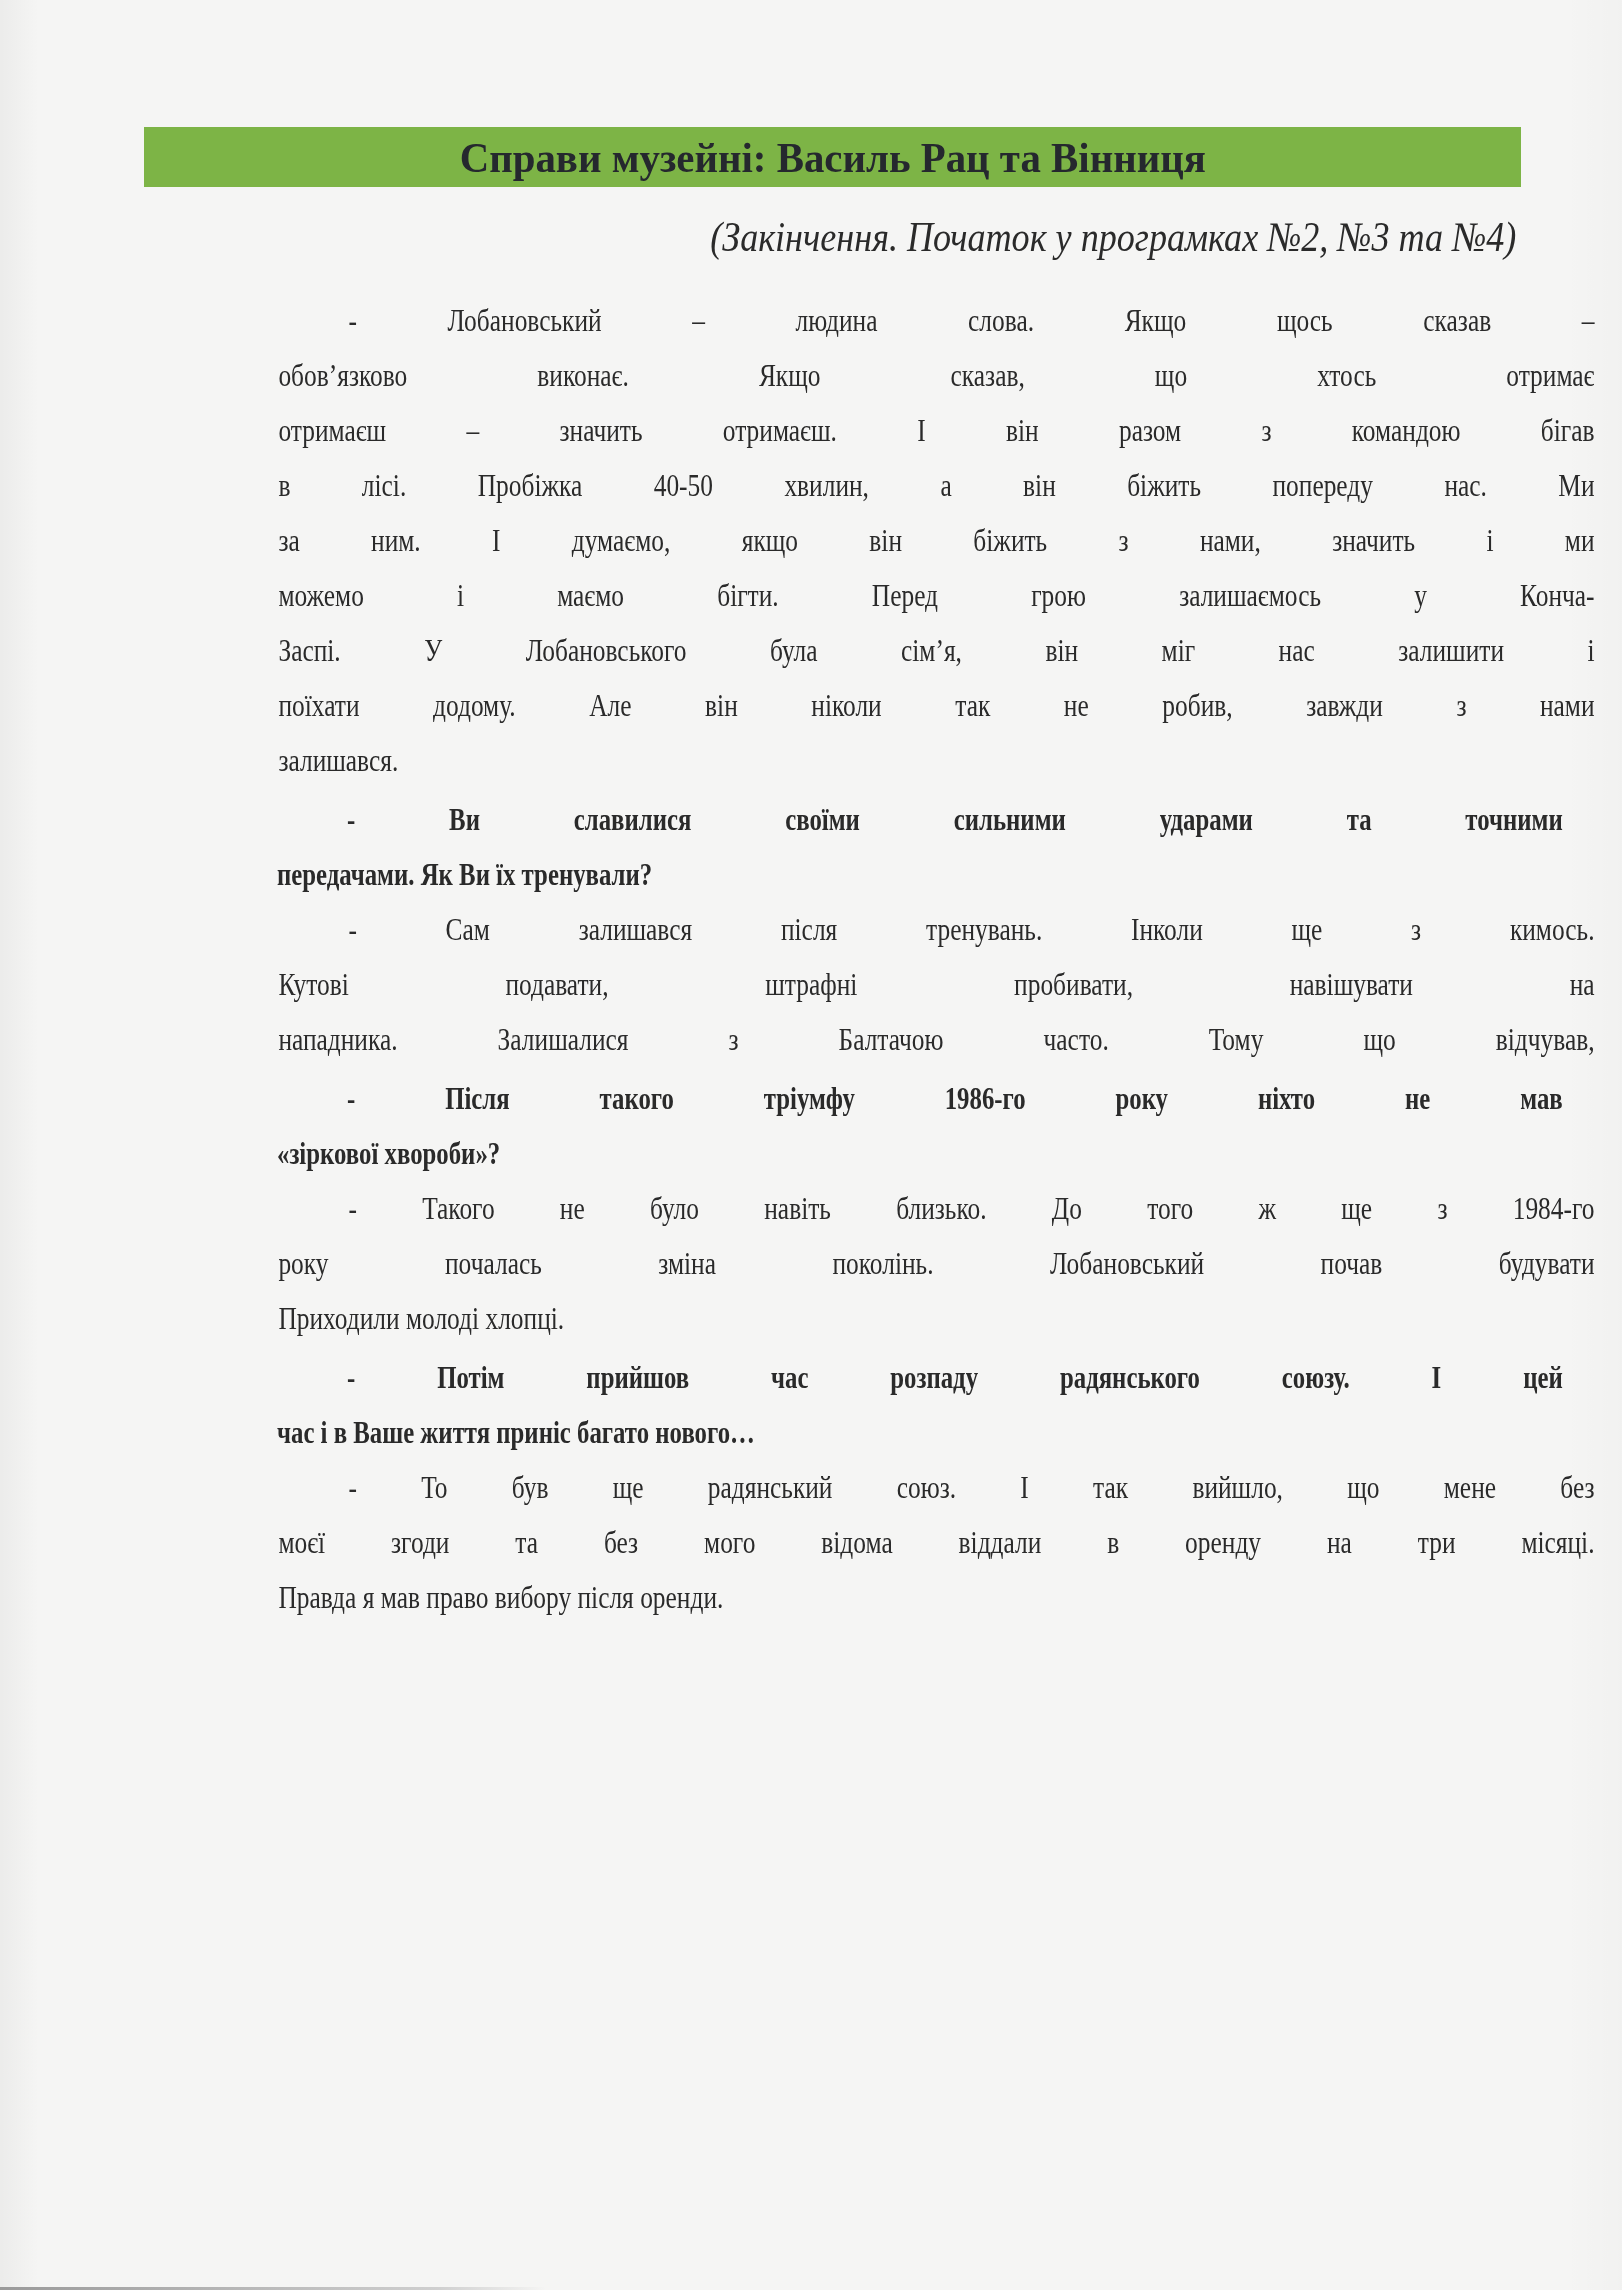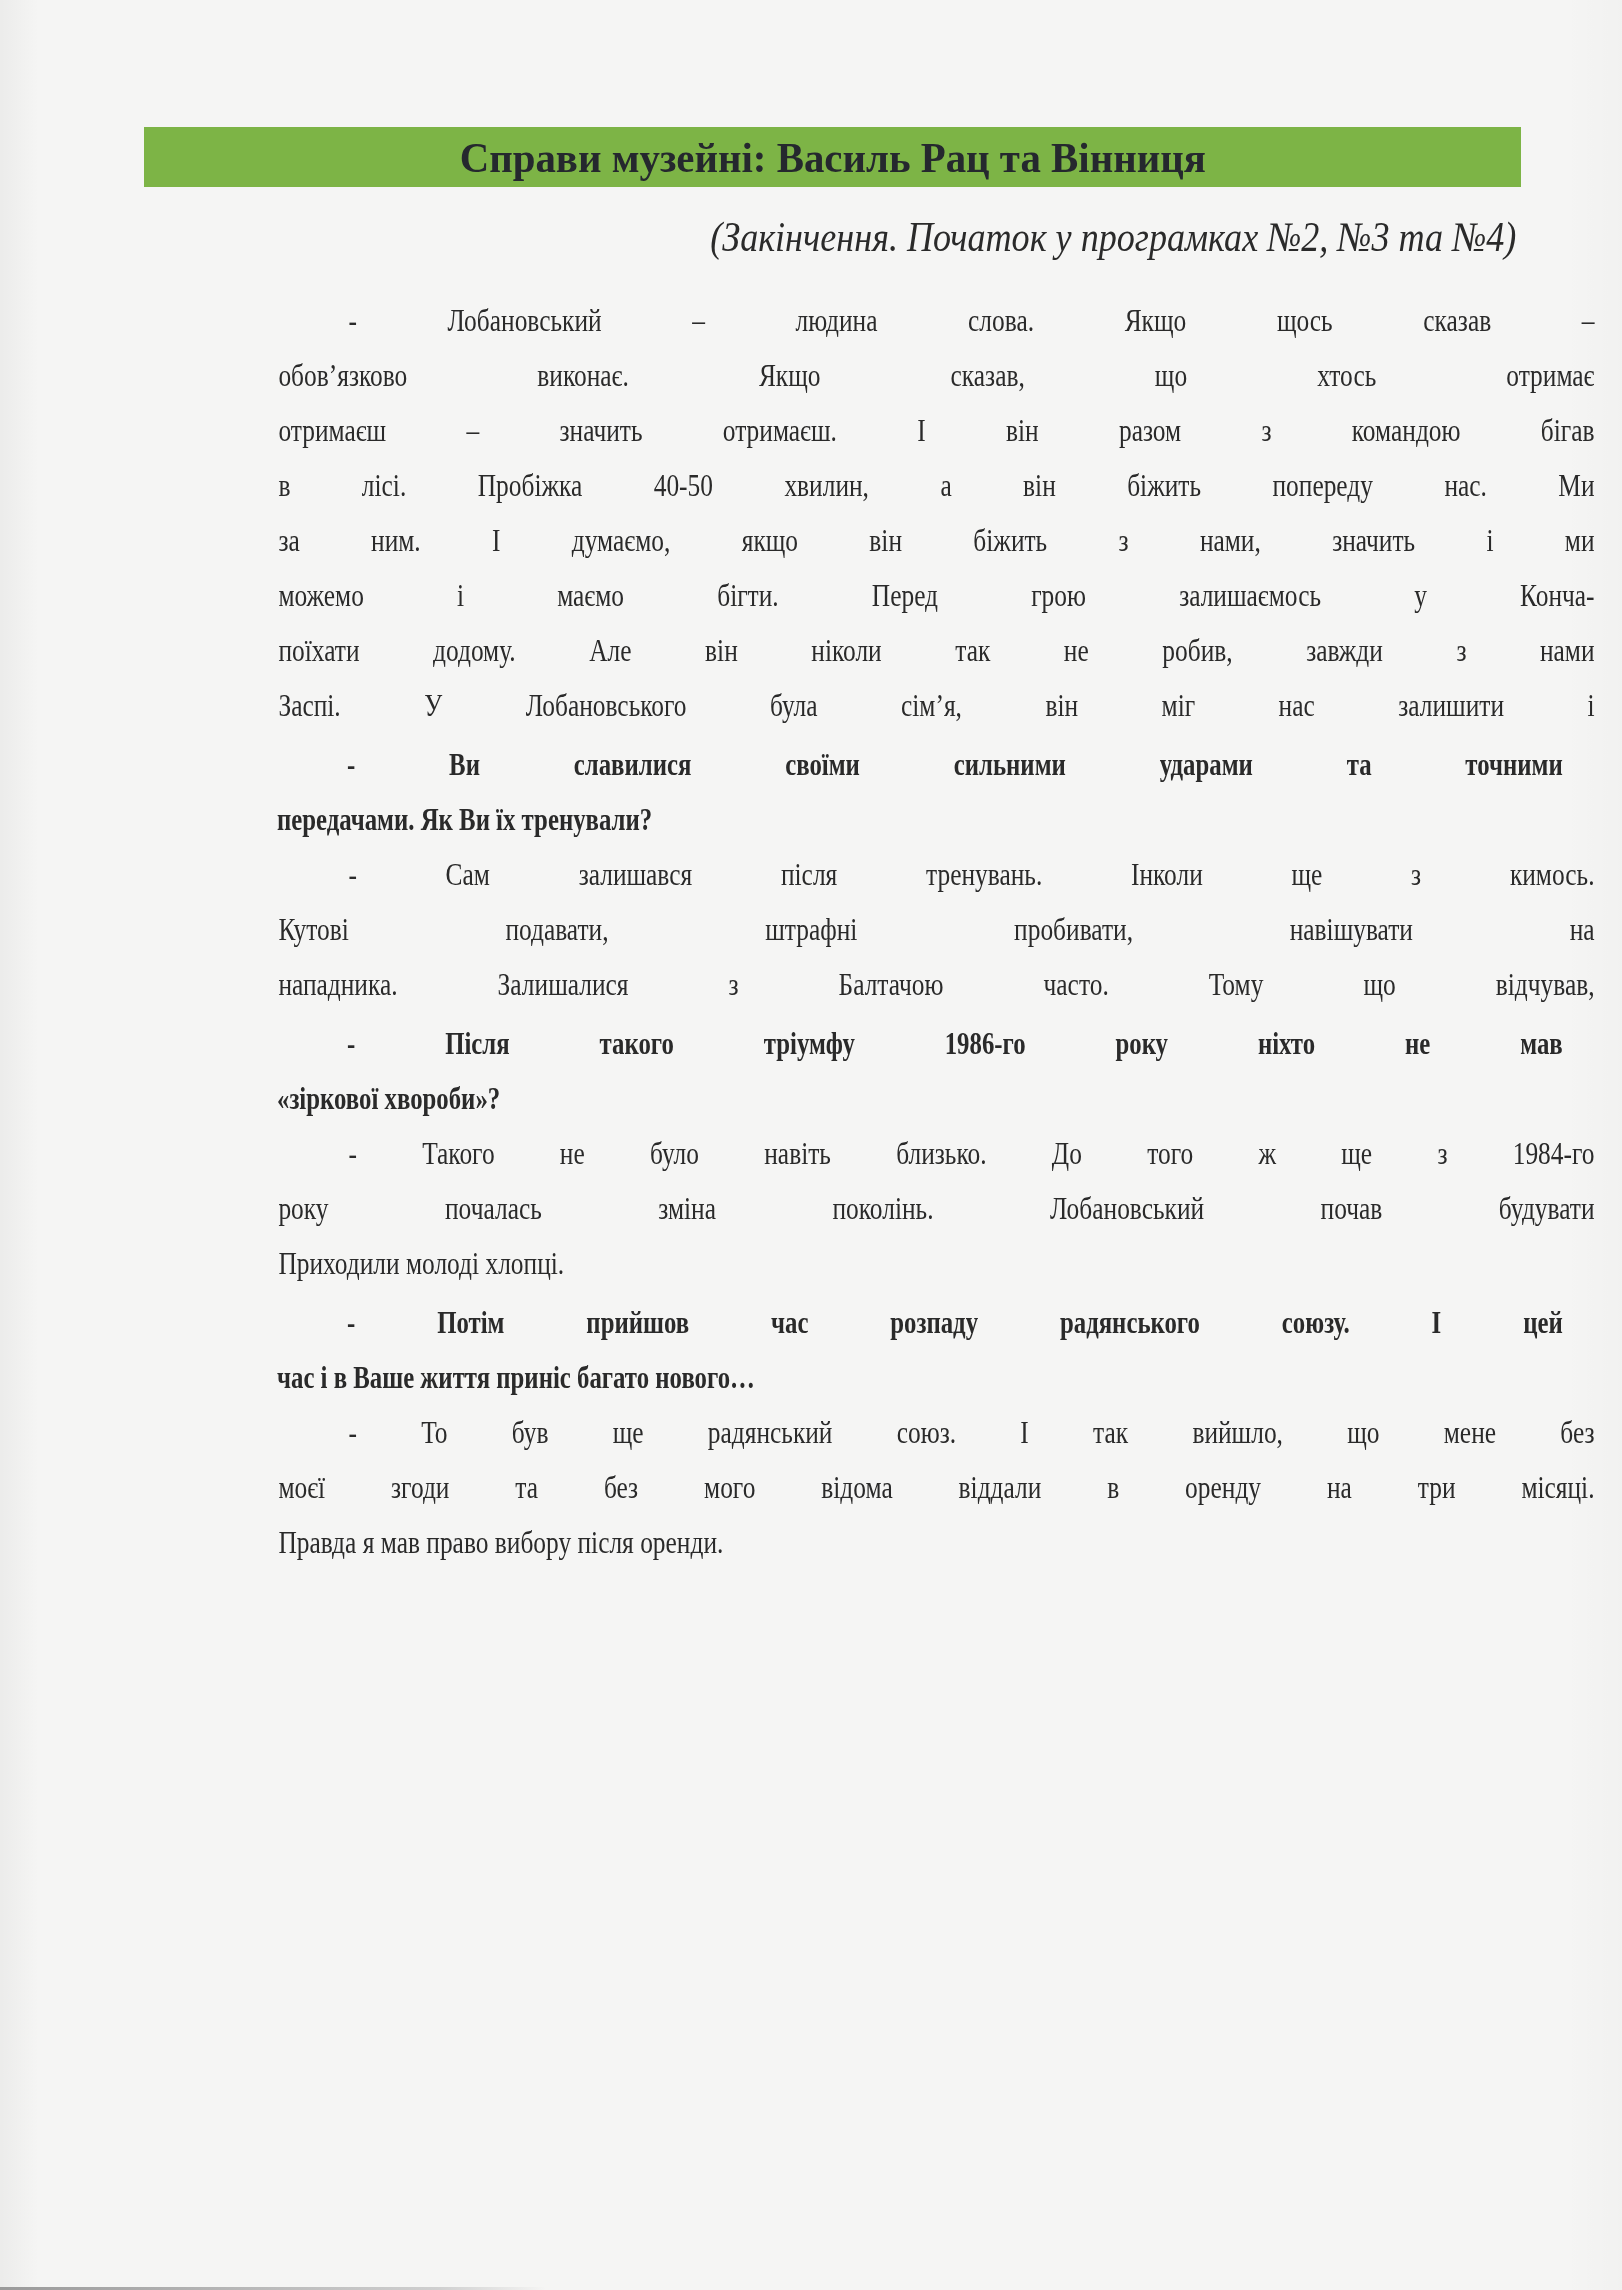--- a/index.html
+++ b/index.html
@@ -130,22 +130,23 @@
   <div class="subtitle">(Закінчення. Початок у програмках №2, №3 та №4)</div>
 
   <div class="article" id="article">
       <div class="para a answer">
         <span class="line first"><span class="line-inner">- Лобановський – людина слова. Якщо щось сказав –</span></span>
         <span class="line"><span class="line-inner">обов’язково виконає. Якщо сказав, що хтось отримає</span></span>
         <span class="line"><span class="line-inner">отримаєш – значить отримаєш. І він разом з командою бігав</span></span>
         <span class="line"><span class="line-inner">в лісі. Пробіжка 40-50 хвилин, а він біжить попереду нас. Ми</span></span>
         <span class="line"><span class="line-inner">за ним. І думаємо, якщо він біжить з нами, значить і ми</span></span>
         <span class="line"><span class="line-inner">можемо і маємо бігти. Перед грою залишаємось у Конча-</span></span>
+        <span class="line"><span class="line-inner">Заспі. У Лобановського була сім’я, він міг нас залишити і</span></span>
         <span class="line"><span class="line-inner">поїхати додому. Але він ніколи так не робив, завжди з нами</span></span>
-        <span class="line"><span class="line-inner">Заспі. У Лобановського була сім’я, він міг нас залишити і</span></span>
+        <span class="line last"><span class="line-inner">залишався.</span></span>
       </div>
       <div class="para q question">
         <span class="line first"><span class="line-inner">- Ви славилися своїми сильними ударами та точними</span></span>
         <span class="line last"><span class="line-inner">передачами. Як Ви їх тренували?</span></span>
       </div>
       <div class="para a answer">
         <span class="line first"><span class="line-inner">- Сам залишався після тренувань. Інколи ще з кимось.</span></span>
         <span class="line"><span class="line-inner">Кутові подавати, штрафні пробивати, навішувати на</span></span>
         <span class="line"><span class="line-inner">нападника. Залишалися з Балтачою часто. Тому що відчував,</span></span>
       </div>

